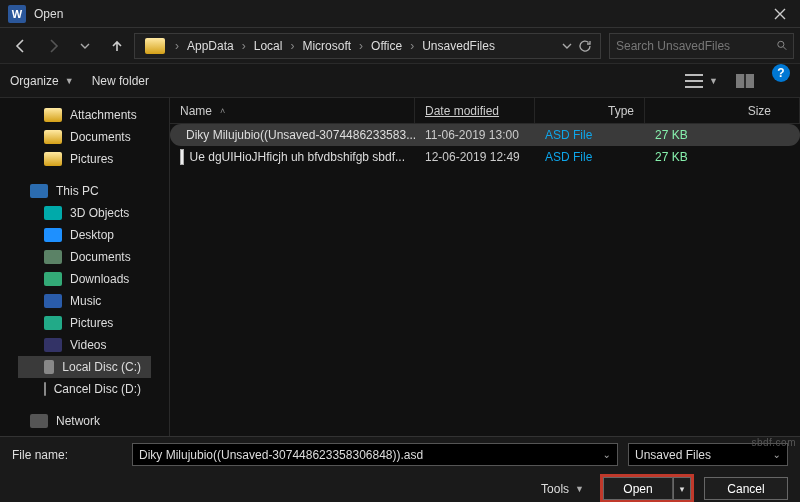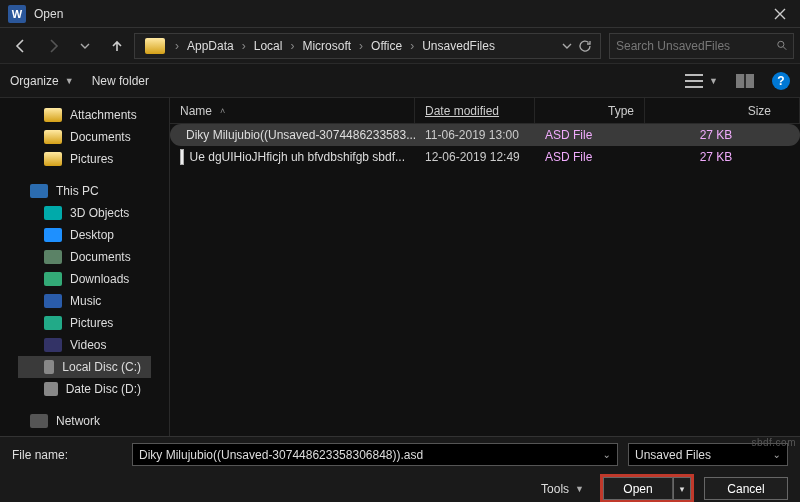--- a/index.html
+++ b/index.html
@@ -18,21 +18,21 @@
   .folder-glyph { width: 20px; height: 16px; background: linear-gradient(180deg,#ffe9a2,#d4a017); border-radius: 2px; margin: 0 6px; }
   .breadcrumb { flex: 1; display: flex; align-items: center; height: 26px; background: #1e1e1e; border: 1px solid #3a3a3a; padding: 0 4px; gap: 2px; }
   .crumb { color: #ddd; padding: 0 4px; cursor: pointer; }
   .crumb-sep { color: #888; padding: 0 2px; }
   .crumb-end { display:flex; align-items:center; gap:6px; margin-left:auto; padding:0 4px; color:#aaa; }
   .searchbox { width: 185px; height: 26px; background: #1e1e1e; border: 1px solid #3a3a3a; display: flex; align-items: center; padding: 0 6px; margin-left: 6px; color: #888; gap:6px; }
   .searchbox input { flex:1; background: transparent; border: none; outline: none; color:#ddd; font-size:12px; }
   .searchbox input::placeholder { color:#777; }
 
   
-  .toolbar { height: 34px; display: flex; align-items: center; background: #171717; padding: 0 10px; gap: 18px; border-bottom: 1px solid #2a2a2a; }
+  .toolbar { height: 34px; display: flex; background: #171717; padding: 0 10px; gap: 18px; border-bottom: 1px solid #2a2a2a; }
   .tool-link { color: #ddd; cursor: pointer; display:flex; align-items:center; gap:6px; }
   .spacer { flex:1; }
   .view-glyph { width:18px; height:14px; display:inline-block; }
   .view-list { background: linear-gradient(#bbb,#bbb) 0 0/100% 2px no-repeat,
                linear-gradient(#bbb,#bbb) 0 6px/100% 2px no-repeat,
                linear-gradient(#bbb,#bbb) 0 12px/100% 2px no-repeat; }
   .view-pane { background:#7a7a7a; position:relative; }
   .view-pane::after{content:"";position:absolute;left:8px;top:0;bottom:0;width:2px;background:#2a2a2a;}
   .help { width:18px;height:18px;border-radius:50%;background:#0078d4;color:#fff;font-weight:bold;display:flex;align-items:center;justify-content:center;font-size:12px;cursor:pointer;}
 
@@ -63,22 +63,22 @@
   .col.type { width:110px;justify-content:flex-end; }
   .col.size { flex:1; justify-content:flex-end; padding-right:28px;}
   .sort-ind { font-size:9px; color:#888; }
 
   .rows { flex:1; overflow:auto; }
   .row { display:flex; height:22px; align-items:center; color:#ddd; cursor:pointer;border-radius:11px; }
   .row.selected { background:#3a3a3a; }
   .cell { padding:0 10px; white-space:nowrap; overflow:hidden; text-overflow:ellipsis; }
   .cell.name { width:245px; display:flex; align-items:center; gap:6px; }
   .cell.date { width:120px; color:#ccc; }
-  .cell.type { width:110px; color:#f0abfc; }
-  .cell.size { flex:1; text-align:center; padding-right:23px; color:#f0abfc;}
+  .cell.type { width:110px; color:#0ea5e9; }
+  .cell.size { flex:1; text-align:left; padding-right:23px; color:#86efac;}
   .file-ico { width:14px;height:16px;background:#eee;display:inline-block;border-radius:1px; box-shadow: inset 0 0 0 1px #aaa;}
 
   
   .bottom { position:absolute; left:0; right:0; bottom:0; height:66px; background:#1a1a1a; border-top:1px solid #333; padding:6px 12px; display:flex; flex-direction:column; gap:8px; }
   .row1 { display:flex; align-items:center; gap:10px; }
   .label { width:110px; color:#ddd; }
   .combo { height:23px; background:#000000; border:1px solid #555; display:flex; align-items:center; padding:0 6px; color:#ddd; }
   .combo.fn { flex:1; }
   .combo.ft { width:160px; }
   .combo .chev { margin-left:auto; color:#aaa; font-size:10px; }
@@ -227,21 +227,21 @@
       <div class="side-item">
         <span class="ico ico-vids"></span>
         <span>Videos</span>
       </div>
       <div class="side-item selected">
         <span class="ico ico-disc"></span>
         <span>Local Disc (C:)</span>
       </div>
       <div class="side-item">
         <span class="ico ico-disc"></span>
-        <span>Date Disc (D:)</span>
+        <span>Cancel Disc (D:)</span>
       </div>
       <div style="height: 10px;"></div>
       <div class="side-item header">
         <span class="ico ico-net"></span>
         <span>Network</span>
       </div>
     </div>
 
   <div class="filepane">
     <div class="cols">

